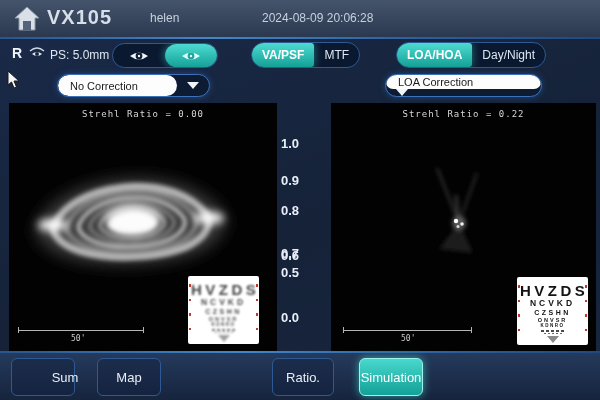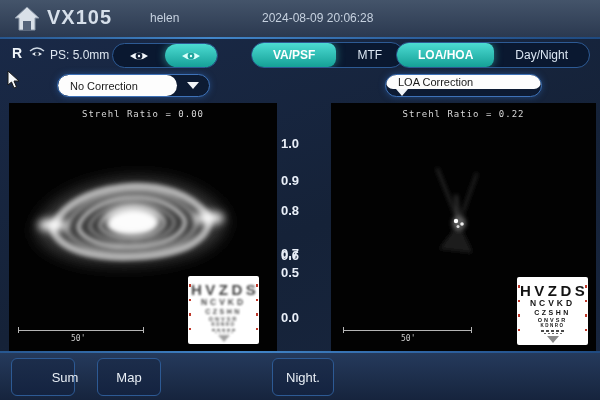--- a/index.html
+++ b/index.html
@@ -25,21 +25,21 @@
 
   .toggle { position:absolute; left:112px; top:43px; width:106px; height:25px;
             border-radius:13px; background:#0a1830; border:1px solid #2d5a94;
             display:flex; overflow:hidden; }
   .toggle .half { flex:1; display:flex; align-items:center; justify-content:center; border-radius:13px; }
   .toggle .half.active { background:linear-gradient(#4cdbd2,#16a098); box-shadow:0 0 8px rgba(70,220,210,.55); }
 
   .seg { position:absolute; height:26px; border-radius:14px; background:#0a1830;
          border:1px solid #2d5a94; display:flex; align-items:stretch; overflow:hidden; }
   .seg .tab { display:flex; align-items:center; justify-content:center;
-              padding:0 21px; border-radius:8px; color:#dce7f3; font-size:12px; white-space:nowrap; }
+              padding:0 10px; border-radius:3px; color:#dce7f3; font-size:12px; white-space:nowrap; }
   .seg .tab.active { background:linear-gradient(#4cdbd2,#15a096); color:#ffffff; font-weight:bold;
                      box-shadow:0 0 8px rgba(70,220,210,.5); }
   #seg-display { left:251px; top:42px; }
   #seg-aberr   { left:396px; top:42px; }
 
   
   .combo { position:absolute; top:74px; height:23px; border-radius:12px;
            background:#0d1b33; border:1px solid #3e72b8; display:flex; overflow:hidden;
            box-shadow:0 0 6px rgba(45,100,175,.55); }
   .combo .val { background:#fdfdfd; color:#1a1a1a; font-size:11px;
@@ -318,16 +318,17 @@
   <div class="va-val" style="top:203px;">0.8</div>
   <div class="va-val" style="top:246px;">0.7</div>
   <div class="va-val" style="top:248px;">0.6</div>
   <div class="va-val" style="top:265px;">0.5</div>
   <div class="va-val" style="top:310px;">0.0</div>
 
   <div class="blueline-bottom"></div>
   <div class="bottombar">
     <div class="bbtn" id="btn-sum">Sum</div>
     <div class="bbtn" id="btn-map">Map</div>
-    <div class="bbtn" id="btn-coef">Night.</div>
+    <div class="bbtn" id="btn-coef">Ratio.</div>
+    <div class="bbtn active" id="btn-sim">Simulation</div>
   </div>
 
 </div>
 
 </body></html>

